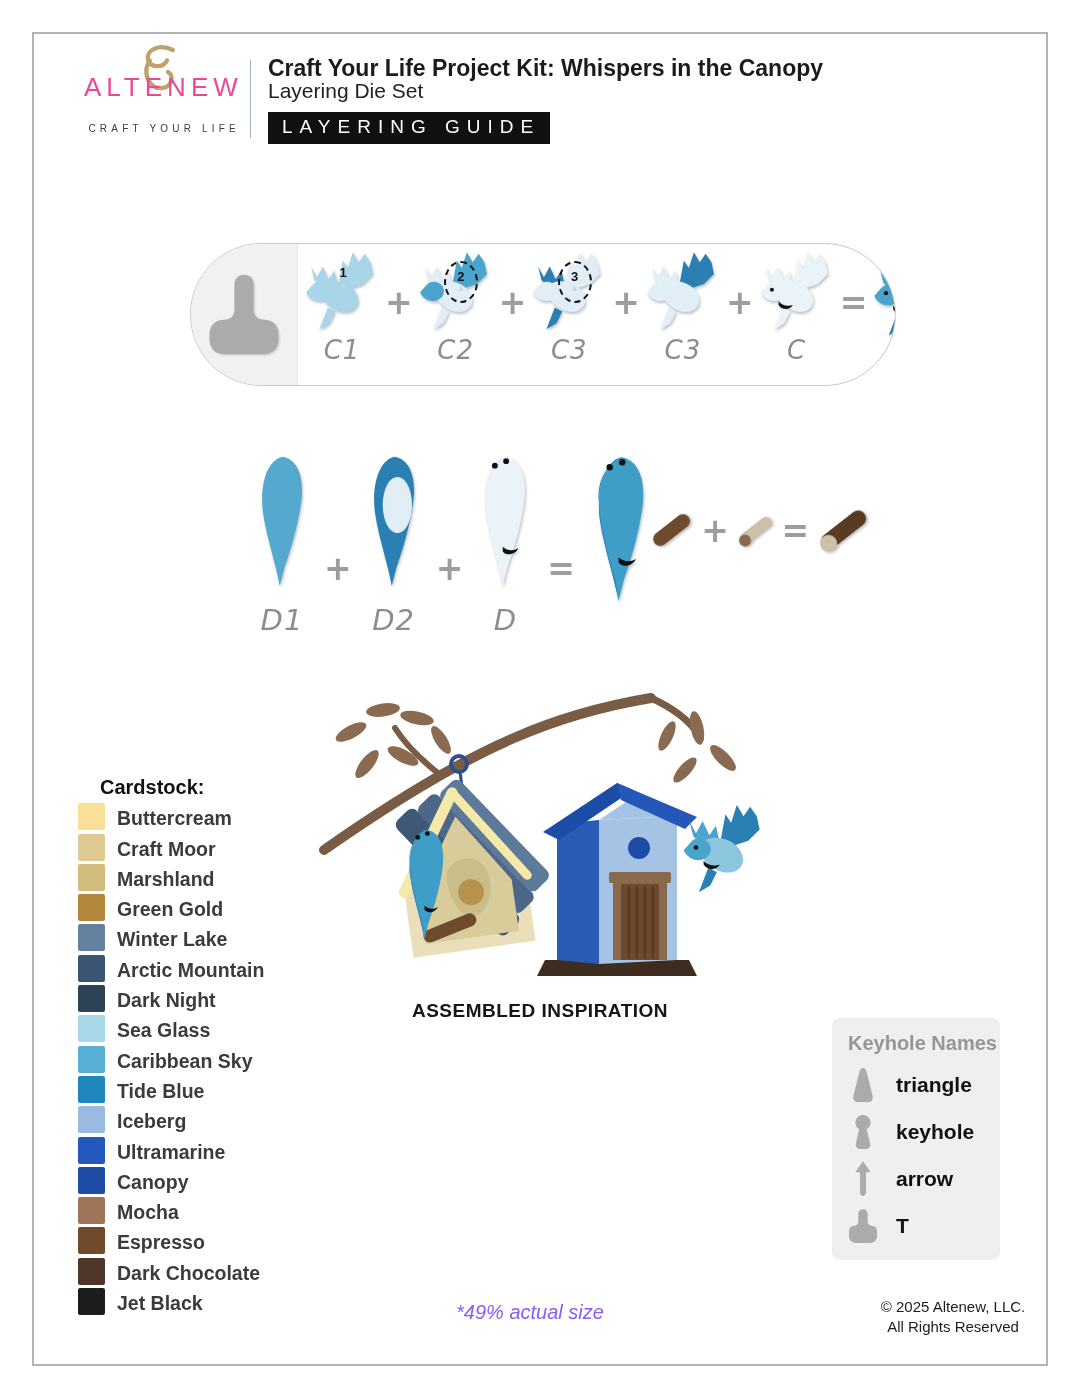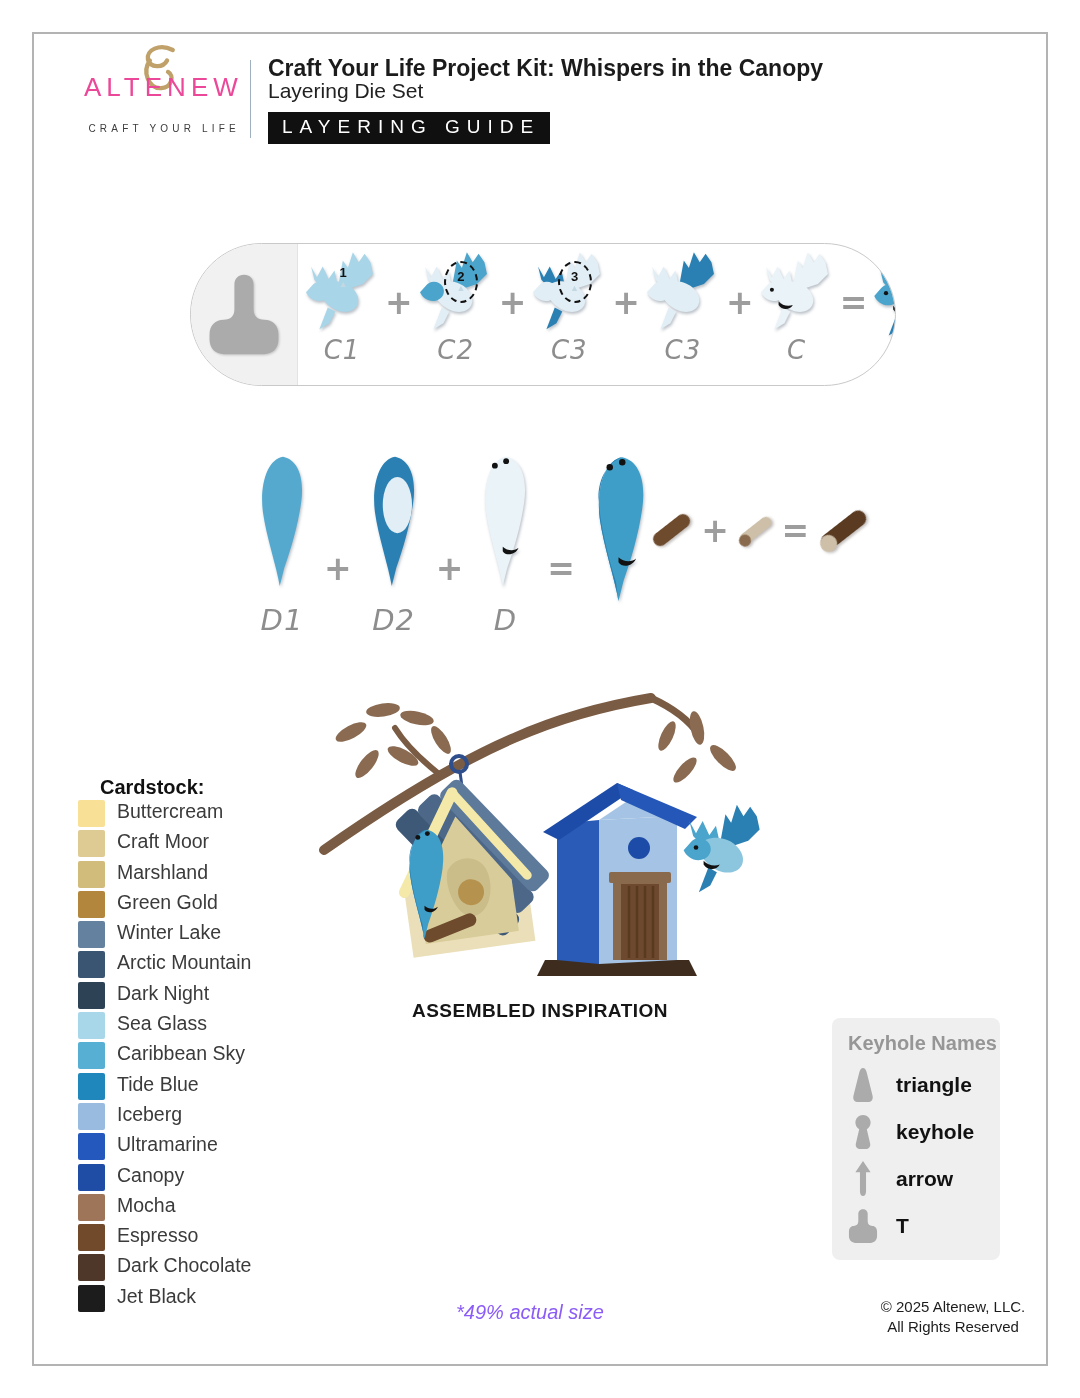--- a/index.html
+++ b/index.html
@@ -38,21 +38,21 @@
   .row-d .op { margin-top:50px; padding:0 6px; }
   .row-d .step-label { font-size:29px; margin-top:12px; }
   .branch-eq { position:absolute; left:650px; top:492px; width:220px; height:76px; display:flex; align-items:center; }
   .stick { position:relative; border-radius:10px; filter:drop-shadow(1px 2px 1.5px rgba(60,50,40,.35)); }
   .stick .tip { position:absolute; left:-2px; bottom:-2px; width:12px; height:12px; border-radius:50%; }
   .branch-eq .op { margin-top:0; padding:0 8px; }
 
   
   .cardstock-heading { position:absolute; left:68px; top:776px; font-size:20px; font-weight:bold; color:#111;margin-left:32px; }
   .cardstock-list { position:absolute; left:78px; top:800px; list-style:none; }
-  .cardstock-list li { display:flex; align-items:flex-start; height:30.3px; }
+  .cardstock-list li { display:flex; align-items:flex-end; height:30.3px;font-weight:bold; }
   .swatch { width:27px; height:27px; border-radius:2px; flex:0 0 27px; }
   .swatch-label { font-size:19.5px; color:#3b3b3b; margin-left:12px; white-space:nowrap; }
 
   
   .scene { position:absolute; left:298px; top:688px; }
   .caption { position:absolute; left:370px; top:1000px; width:340px; text-align:center; font-size:19px; font-weight:bold; letter-spacing:.5px; color:#161616; }
 
   
   .key-box { position:absolute; left:832px; top:1018px; width:168px; height:242px; background:#efefef; border-radius:8px; padding:14px 0 0 16px; }
   .key-title { font-size:20px; font-weight:bold; color:#969696; }

